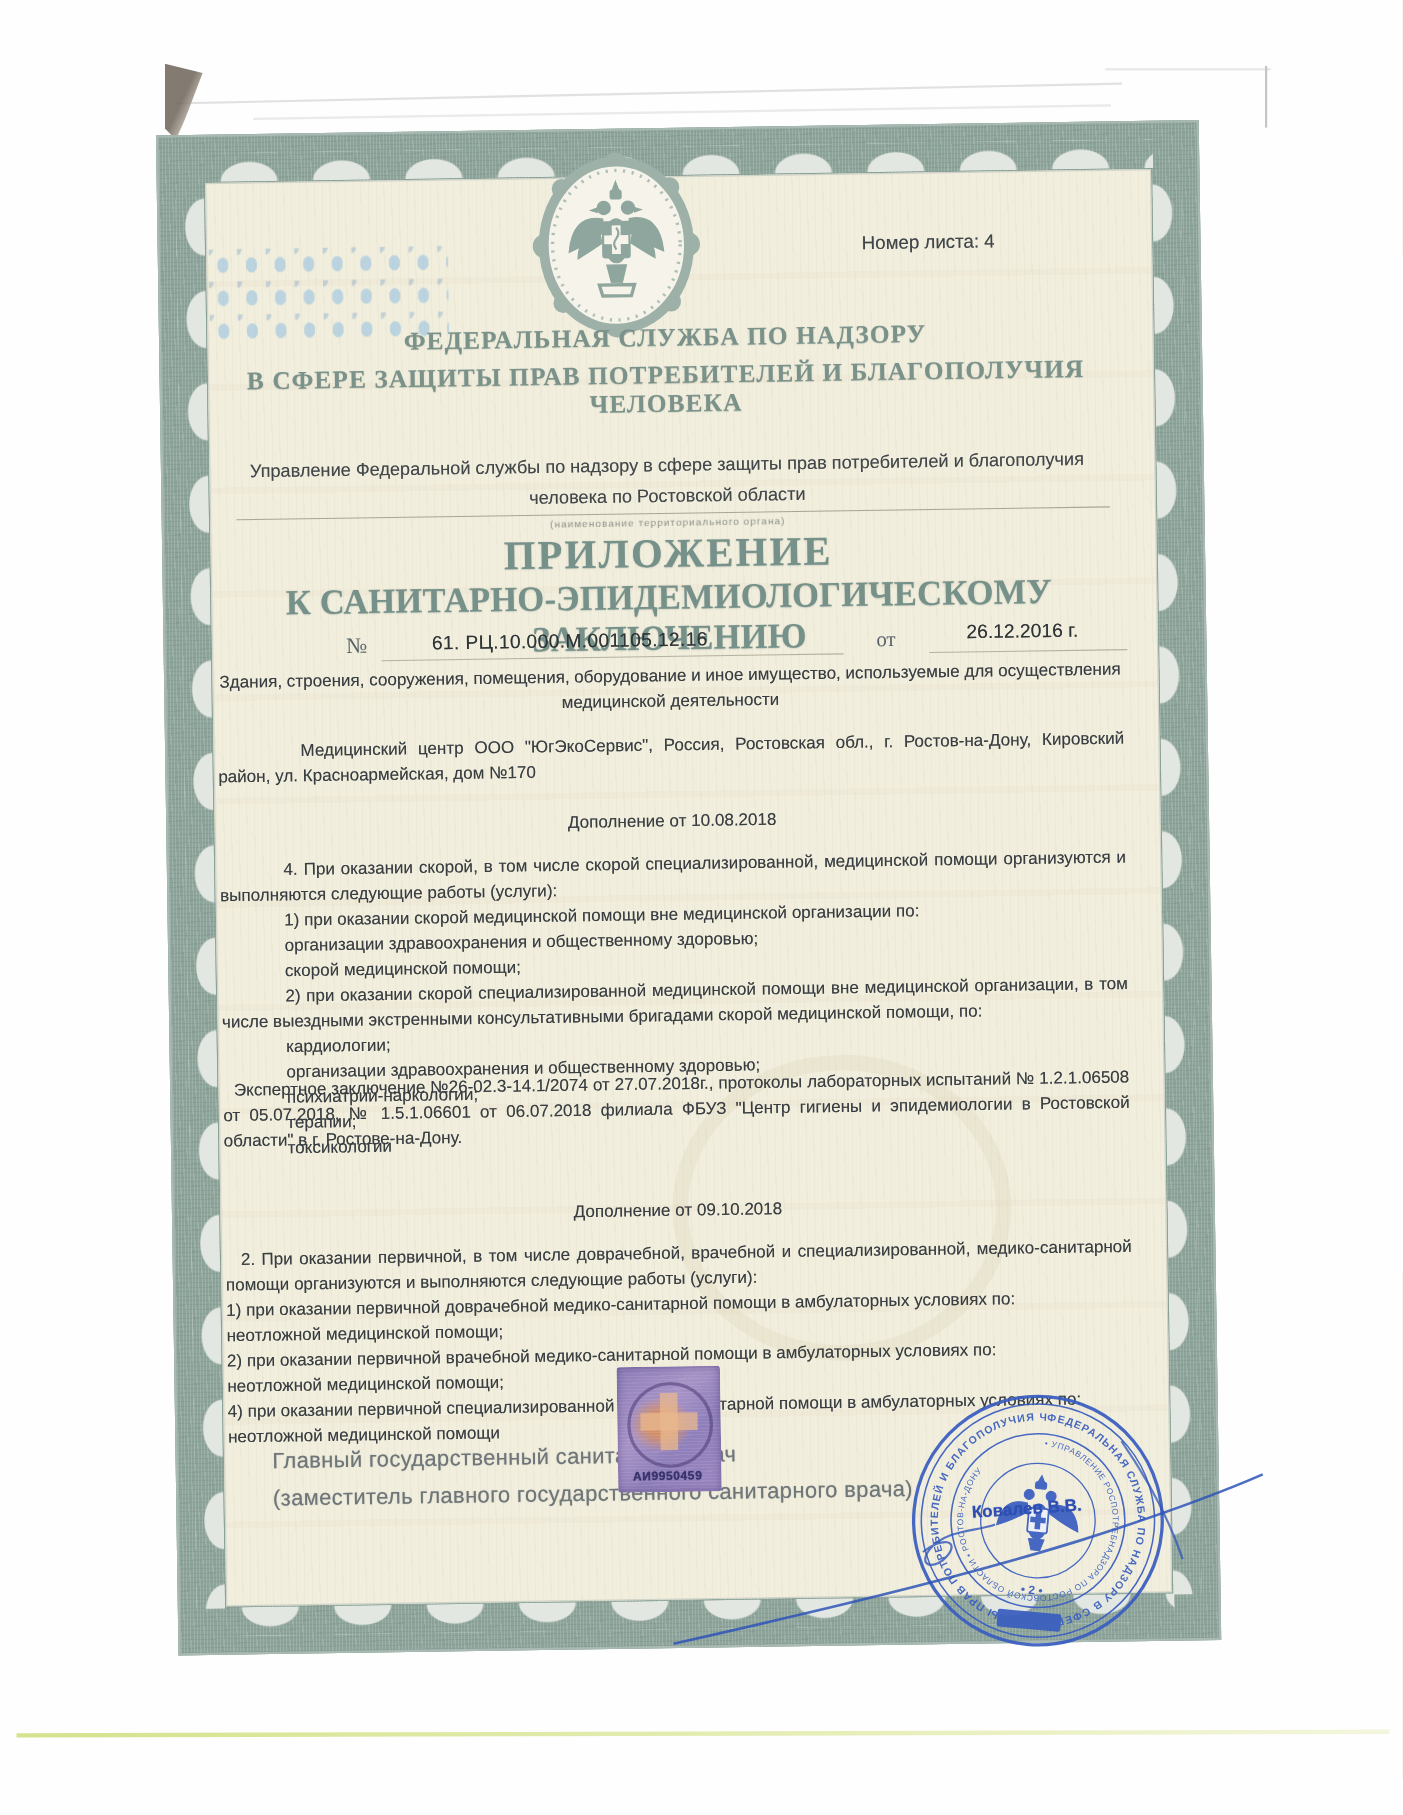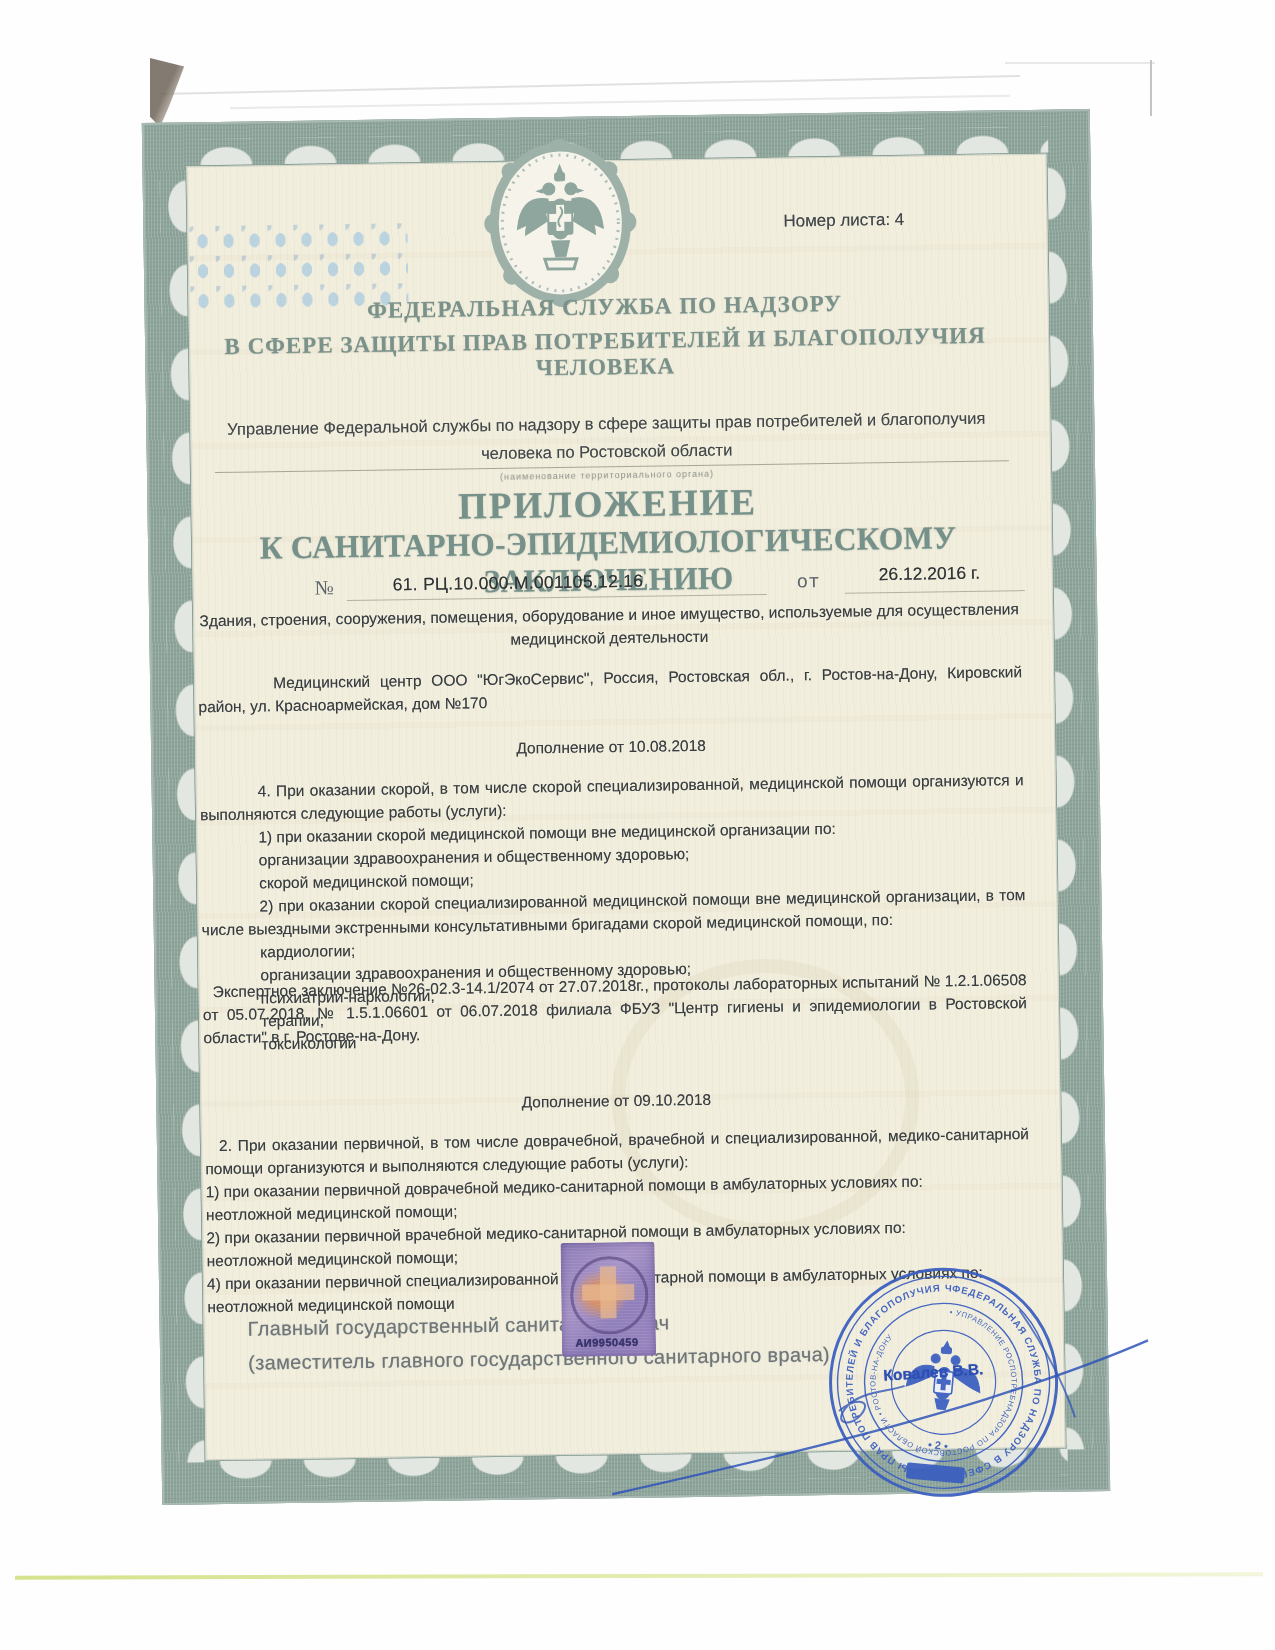--- a/index.html
+++ b/index.html
@@ -92,21 +92,21 @@
   .doctitle{
     width:100%;text-align:center;font-family:"Liberation Serif",serif;font-weight:bold;
     color:#76908a;text-shadow:0 .5px 1.2px rgba(110,135,128,.6);
   }
   .doctitle1{font-size:37px;letter-spacing:2px;}
   .doctitle2{font-size:32px;letter-spacing:.2px;transform:scaleX(.98);}
   .numrow{position:absolute;left:0;top:0;width:100%;height:34px;}
   .numsign{position:absolute;left:118px;top:4px;font-family:"Liberation Serif",serif;font-size:20px;color:#5a6468;}
   .numval{position:absolute;left:196px;top:3px;font-size:17.5px;color:#2e3336;letter-spacing:.3px;text-shadow:0 0 .5px rgba(40,45,50,.55);}
   .numline{position:absolute;left:150px;top:28px;width:420px;border-bottom:1.5px solid rgba(160,156,138,.75);}
-  .fromlbl{position:absolute;left:600px;top:6px;font-family:Liberation Mono, monospace;font-size:19px;color:#5a6468;}
+  .fromlbl{position:absolute;left:600px;top:6px;font-family:Liberation Serif, serif;font-size:19px;color:#5a6468;}
   .dateval{position:absolute;left:682px;top:0;font-size:17.5px;color:#2e3336;text-shadow:0 0 .5px rgba(40,45,50,.55);}
   .dateline{position:absolute;left:648px;top:28px;width:180px;border-bottom:1.5px solid rgba(160,156,138,.75);}
   .body-c{width:100%;text-align:center;font-size:15.5px;color:#383d41;text-shadow:0 0 .5px rgba(50,55,60,.5);}
   .para{margin:0;font-size:15.5px;line-height:23px;color:#383d41;text-shadow:0 0 .5px rgba(50,55,60,.5);}
   .just{text-align:justify;}
   .ti75{text-indent:75px;}
   .ti58{text-indent:58px;}
   .ti14{text-indent:14px;}
   .ti10{text-indent:10px;}
   .suphead{width:100%;text-align:center;font-size:15.5px;color:#383d41;text-shadow:0 0 .5px rgba(50,55,60,.5);}

